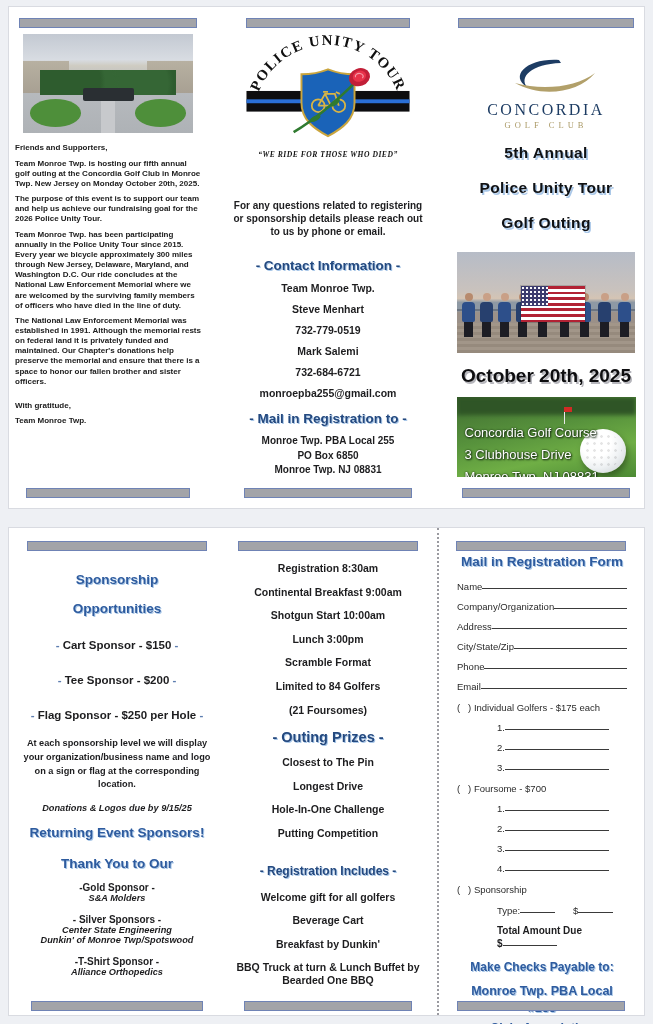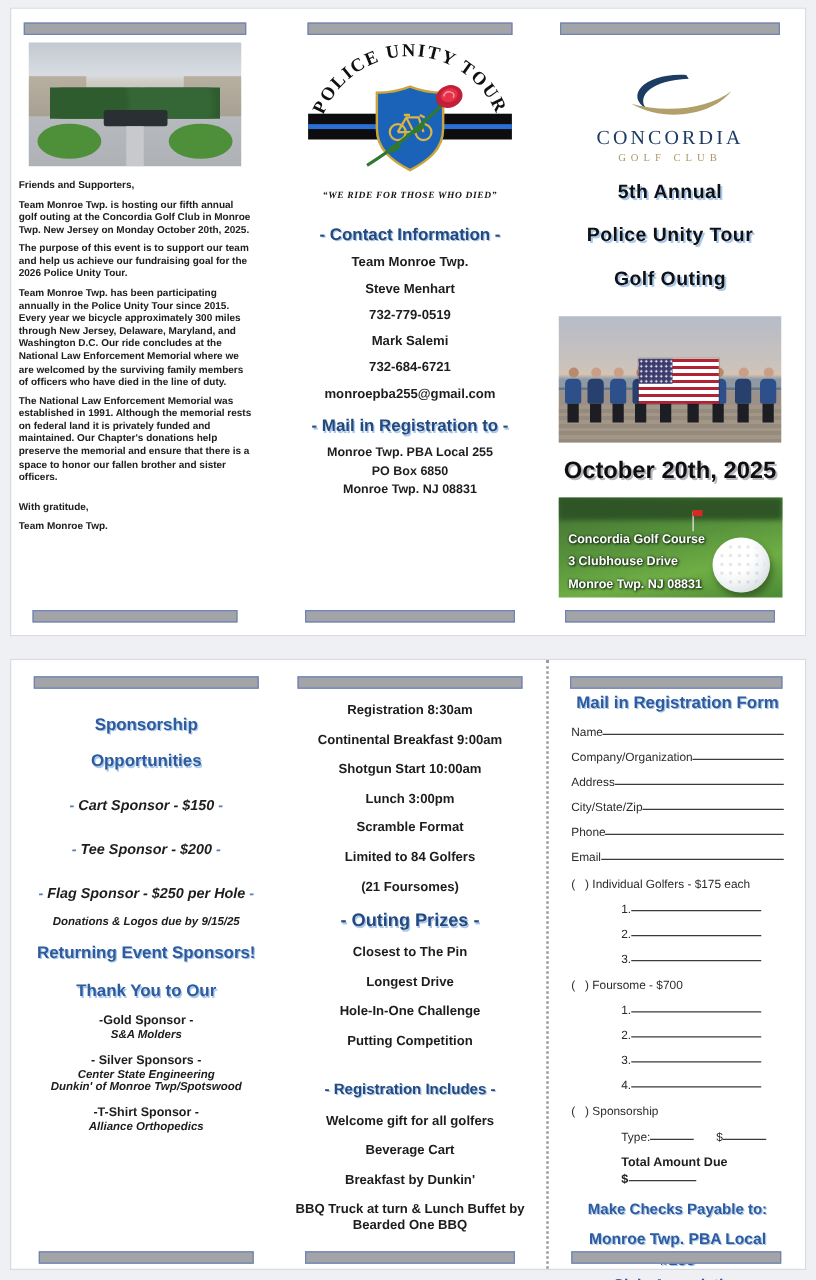--- a/index.html
+++ b/index.html
@@ -75,25 +75,25 @@
       background:linear-gradient(168deg,#33592a 0%,#4a7d36 18%,#57923c 42%,#6fae45 70%,#4c8a34 100%);}
   .golfphoto .trees{position:absolute;top:0;left:0;right:0;height:22%;background:#2f5526;filter:blur(2px);}
   .golfphoto .pole{position:absolute;left:60%;top:14%;width:1.5px;height:16px;background:#e8e8e8;}
   .golfphoto .flag{position:absolute;left:60%;top:13%;width:8px;height:5px;background:#d02b25;}
   .golfphoto .ball{position:absolute;right:10px;top:32px;width:46px;height:44px;border-radius:50%;
       background:radial-gradient(circle at 35% 30%,#ffffff 0 35%,#eef1f3 60%,#c3c9cd 100%);
       box-shadow:2px 4px 6px rgba(0,0,0,.35);}
   .golfphoto .ball:after{content:"";position:absolute;inset:4px;border-radius:50%;
       background-image:radial-gradient(circle,rgba(0,0,0,.10) 1px,transparent 1.6px);background-size:7px 7px;}
   .golfoverlay{position:absolute;left:8px;top:28px;}
-  .golfoverlay div{color:#fff;font-weight:bold;font-size:10px;margin-bottom:7px;
+  .golfoverlay div{color:#fff;font-weight:normal;font-size:13px;margin-bottom:7px;
       text-shadow:1px 1px 2px #12260e,0 0 2px #12260e;}
   
   .sp-head{font-size:13.5px;}
-  .tier{font-size:11.5px;font-weight:bold;margin-top:23px;font-style:italic;}
+  .tier{font-size:11.5px;font-weight:bold;margin-top:23px;}
   .tdash{color:#5d7db0;}
   .note{font-size:9.2px;font-weight:bold;line-height:1.5;margin-top:16px;}
   .due{font-size:9.2px;font-weight:bold;font-style:italic;margin-top:11px;}
   .thanks{font-size:13.5px;}
   .sp-label{font-size:10px;font-weight:bold;margin-top:11px;}
   .sp-name{font-size:9.2px;font-weight:bold;font-style:italic;margin-top:0;}
   .sched-head{font-size:14.5px;margin-top:18px;}
   .sched-item{font-size:10.5px;font-weight:bold;margin-top:11px;line-height:1.2;}
   .reg-head{font-size:12px;margin-top:24px;}
   .dotline{position:absolute;top:0;bottom:0;left:428px;width:0;border-left:2px dotted #9a9aa0;}
@@ -162,35 +162,36 @@
           <path d="M50 100 C 70 88 94 68 114 48" stroke="#2f7a2f" stroke-width="2.6" fill="none"></path>
           <ellipse cx="72" cy="86" rx="6" ry="2.6" fill="#2f7a2f" transform="rotate(-28 72 86)"></ellipse>
           <ellipse cx="92" cy="70" rx="6" ry="2.6" fill="#2f7a2f" transform="rotate(-35 92 70)"></ellipse>
           <ellipse cx="117" cy="44" rx="11" ry="9" fill="#c21f38" transform="rotate(-20 117 44)"></ellipse>
           <ellipse cx="117" cy="43" rx="7" ry="5.5" fill="#e8324a" transform="rotate(-20 117 43)"></ellipse>
           <path d="M113 44 a4 3 0 1 1 7 1" stroke="#f59aa8" stroke-width="1.2" fill="none"></path>
         </g>
       </svg>
       <div class="motto">“WE RIDE FOR THOSE WHO DIED”</div>
     </div>
+    <div class="intro">For any questions related to registering or sponsorship details please reach out to us by phone or email.</div>
     <div class="h-dash c-heading">- Contact Information -</div>
     <div class="c-line">Team Monroe Twp.</div>
     <div class="c-line">Steve Menhart</div>
     <div class="c-line">732-779-0519</div>
     <div class="c-line">Mark Salemi</div>
     <div class="c-line">732-684-6721</div>
     <div class="c-line">monroepba255@gmail.com</div>
     <div class="h-dash m-heading">- Mail in Registration to -</div>
     <div class="m-line" style="margin-top:8px;">Monroe Twp. PBA Local 255</div>
     <div class="m-line">PO Box 6850</div>
     <div class="m-line">Monroe Twp. NJ 08831</div>
     <div class="bar-bottom"></div>
   </div>
 
-  <div class="col" style="left:432px;width:190px;">
+  <div class="col" style="left:442px;width:190px;">
     <div class="bar" style="width:174px;margin-top:11px;"></div>
     <div class="cclogo">
       <svg viewBox="0 0 130 40" width="130" height="40">
         <path d="M78 4 C46 2 28 20 46 31 C38 21 50 8 80 7 Z" fill="#1d3c63"></path>
         <path d="M34 27 C60 42 98 37 114 17 C96 31 62 35 34 27 Z" fill="#b2a06a"></path>
       </svg>
       <div class="ccname">CONCORDIA</div>
       <div class="ccsub">GOLF CLUB</div>
     </div>
     <div class="title-line" style="margin-top:14px;">5th Annual</div>
@@ -265,20 +266,21 @@
 <div class="sheet" id="sheet2">
   <div class="dotline"></div>
 
   <div class="col" style="left:10px;width:196px;">
     <div class="bar" style="width:178px;margin-top:13px;"></div>
     <div class="h-blue sp-head" style="margin-top:21px;">Sponsorship</div>
     <div class="h-blue sp-head" style="margin-top:14px;">Opportunities</div>
     <div class="tier"><span class="tdash">-</span> <span>Cart Sponsor - $150</span> <span class="tdash">-</span></div>
     <div class="tier"><span class="tdash">-</span> <span>Tee Sponsor - $200</span> <span class="tdash">-</span></div>
     <div class="tier"><span class="tdash">-</span> <span>Flag Sponsor - $250 per Hole</span> <span class="tdash">-</span></div>
+    <div class="note">At each sponsorship level we will display your organization/business name and logo on a sign or flag at the corresponding location.</div>
     <div class="due">Donations &amp; Logos due by 9/15/25</div>
     <div class="h-blue thanks" style="margin-top:12px;">Returning Event Sponsors!</div>
     <div class="h-blue thanks" style="margin-top:16px;">Thank You to Our</div>
     <div class="sp-label">-Gold Sponsor -</div>
     <div class="sp-name">S&amp;A Molders</div>
     <div class="sp-label">- Silver Sponsors -</div>
     <div class="sp-name">Center State Engineering</div>
     <div class="sp-name">Dunkin' of Monroe Twp/Spotswood</div>
     <div class="sp-label">-T-Shirt Sponsor -</div>
     <div class="sp-name">Alliance Orthopedics</div>

